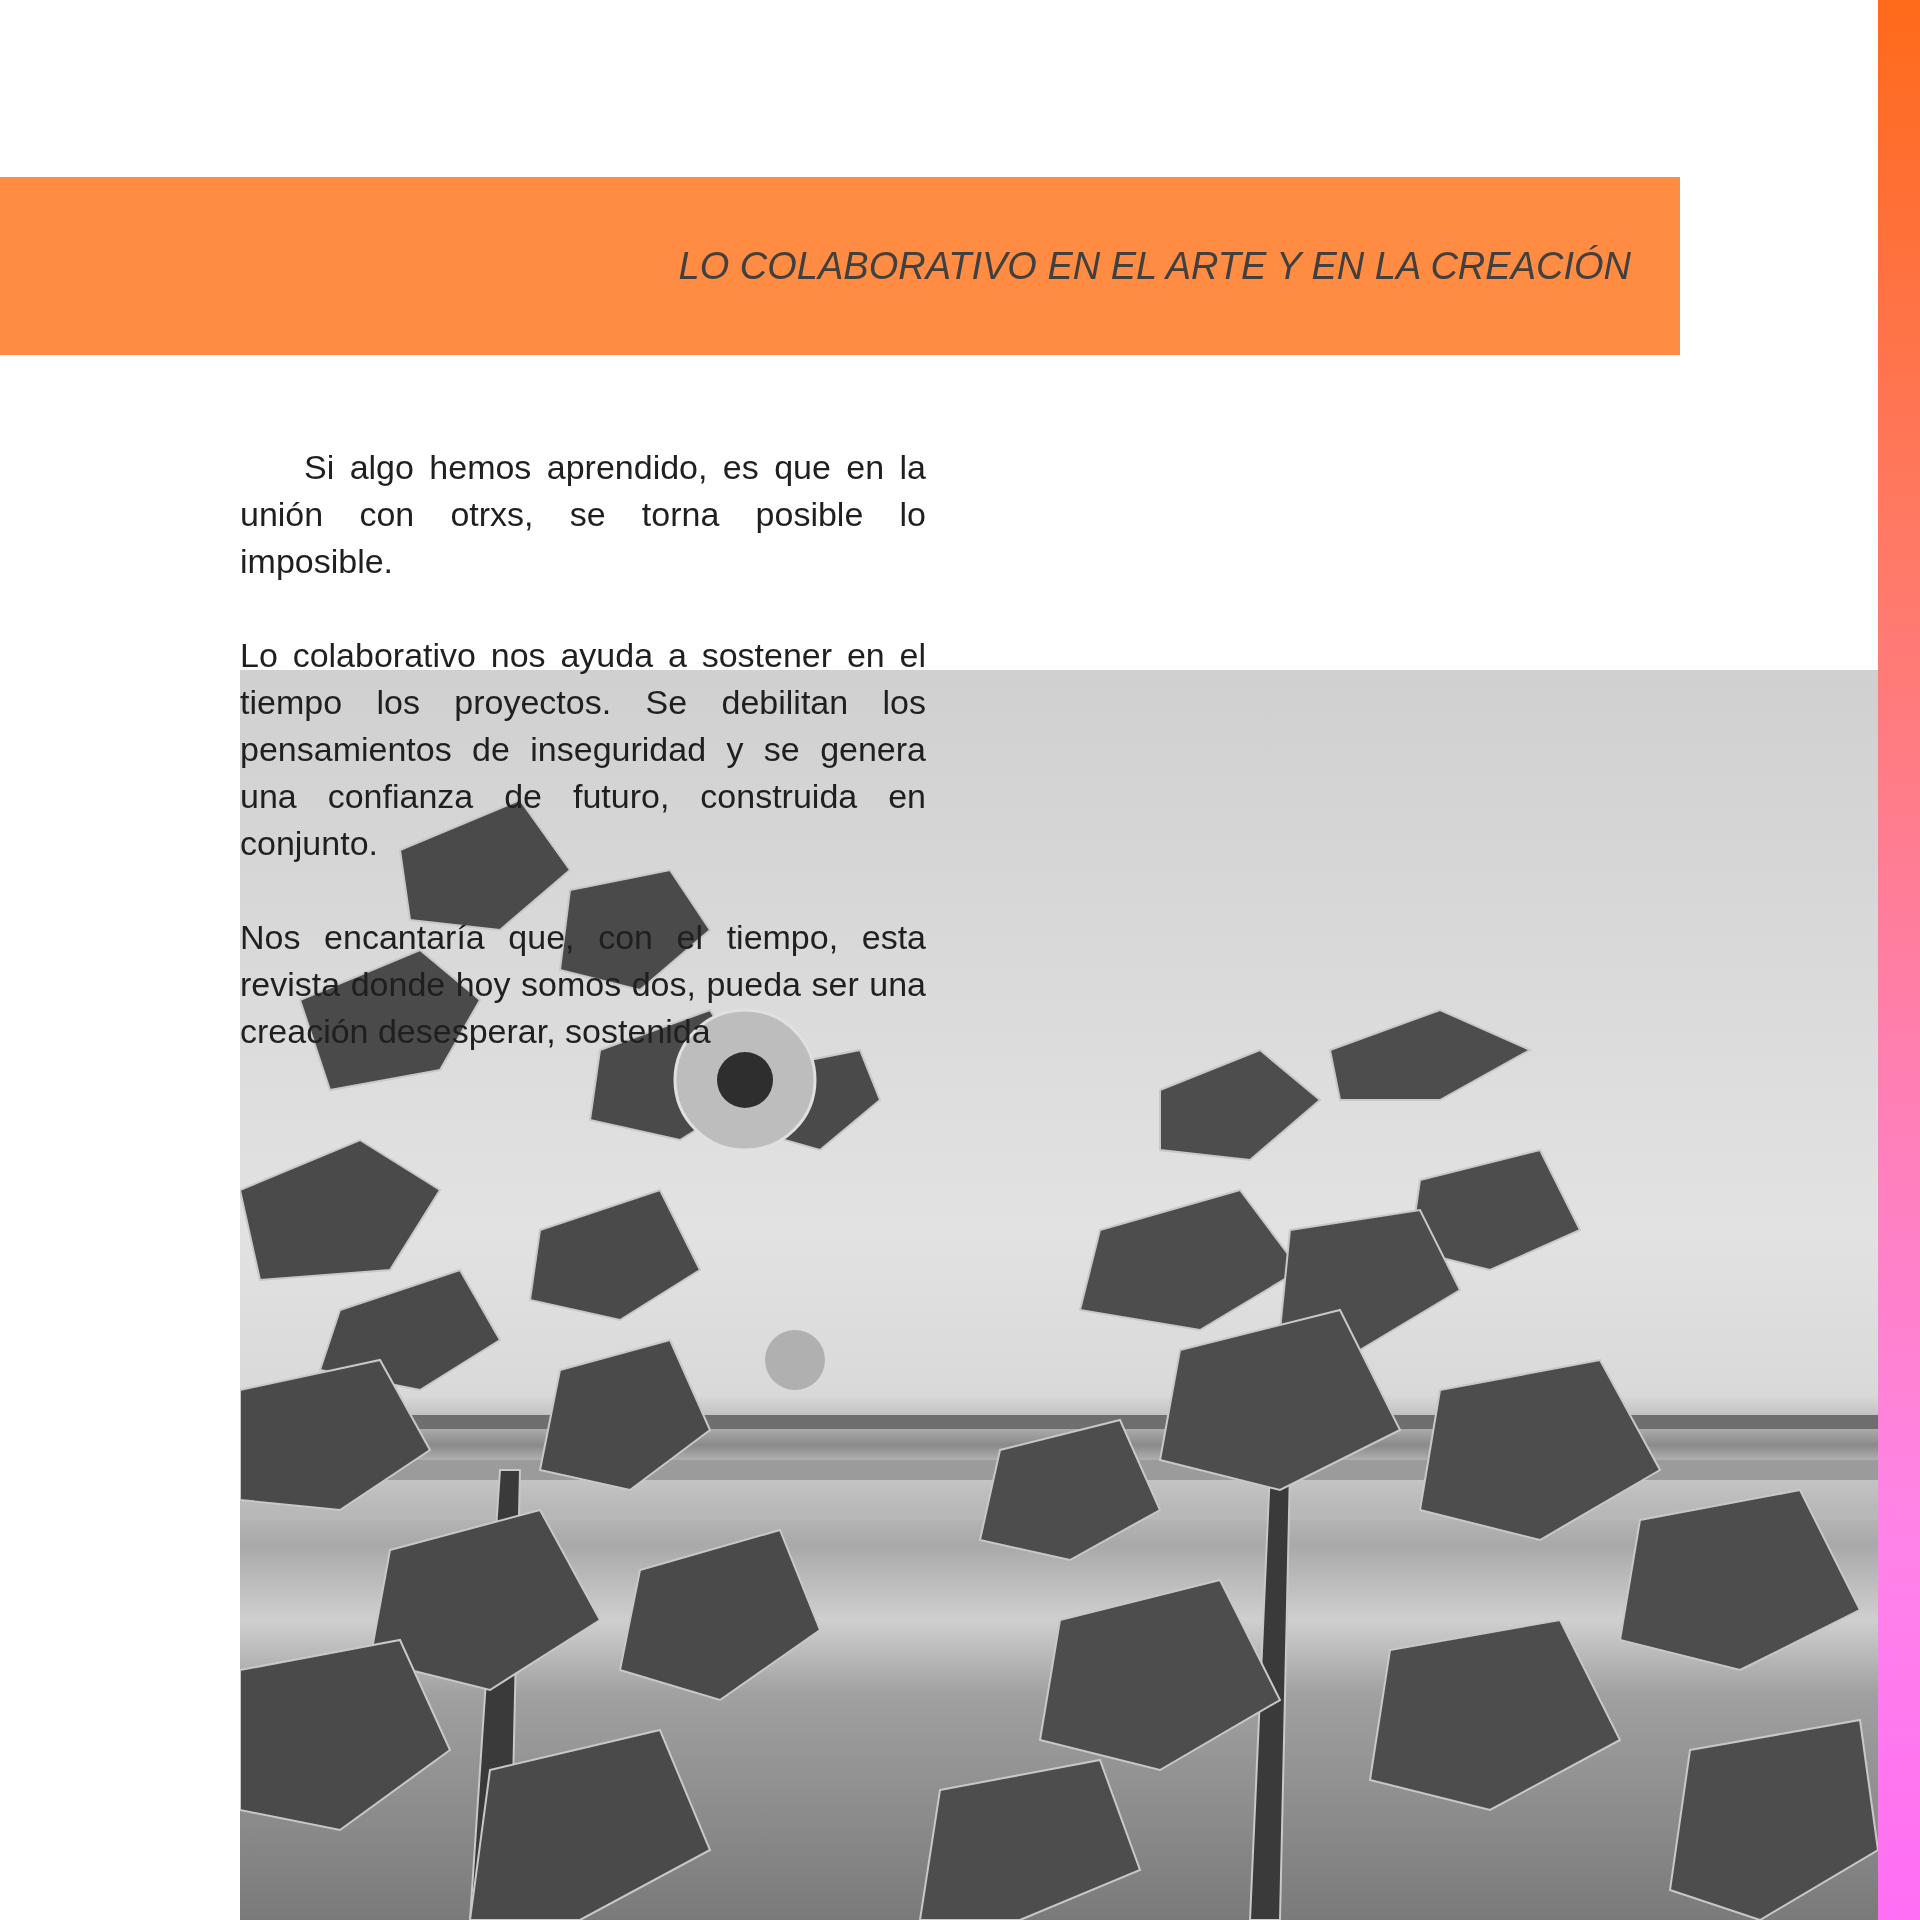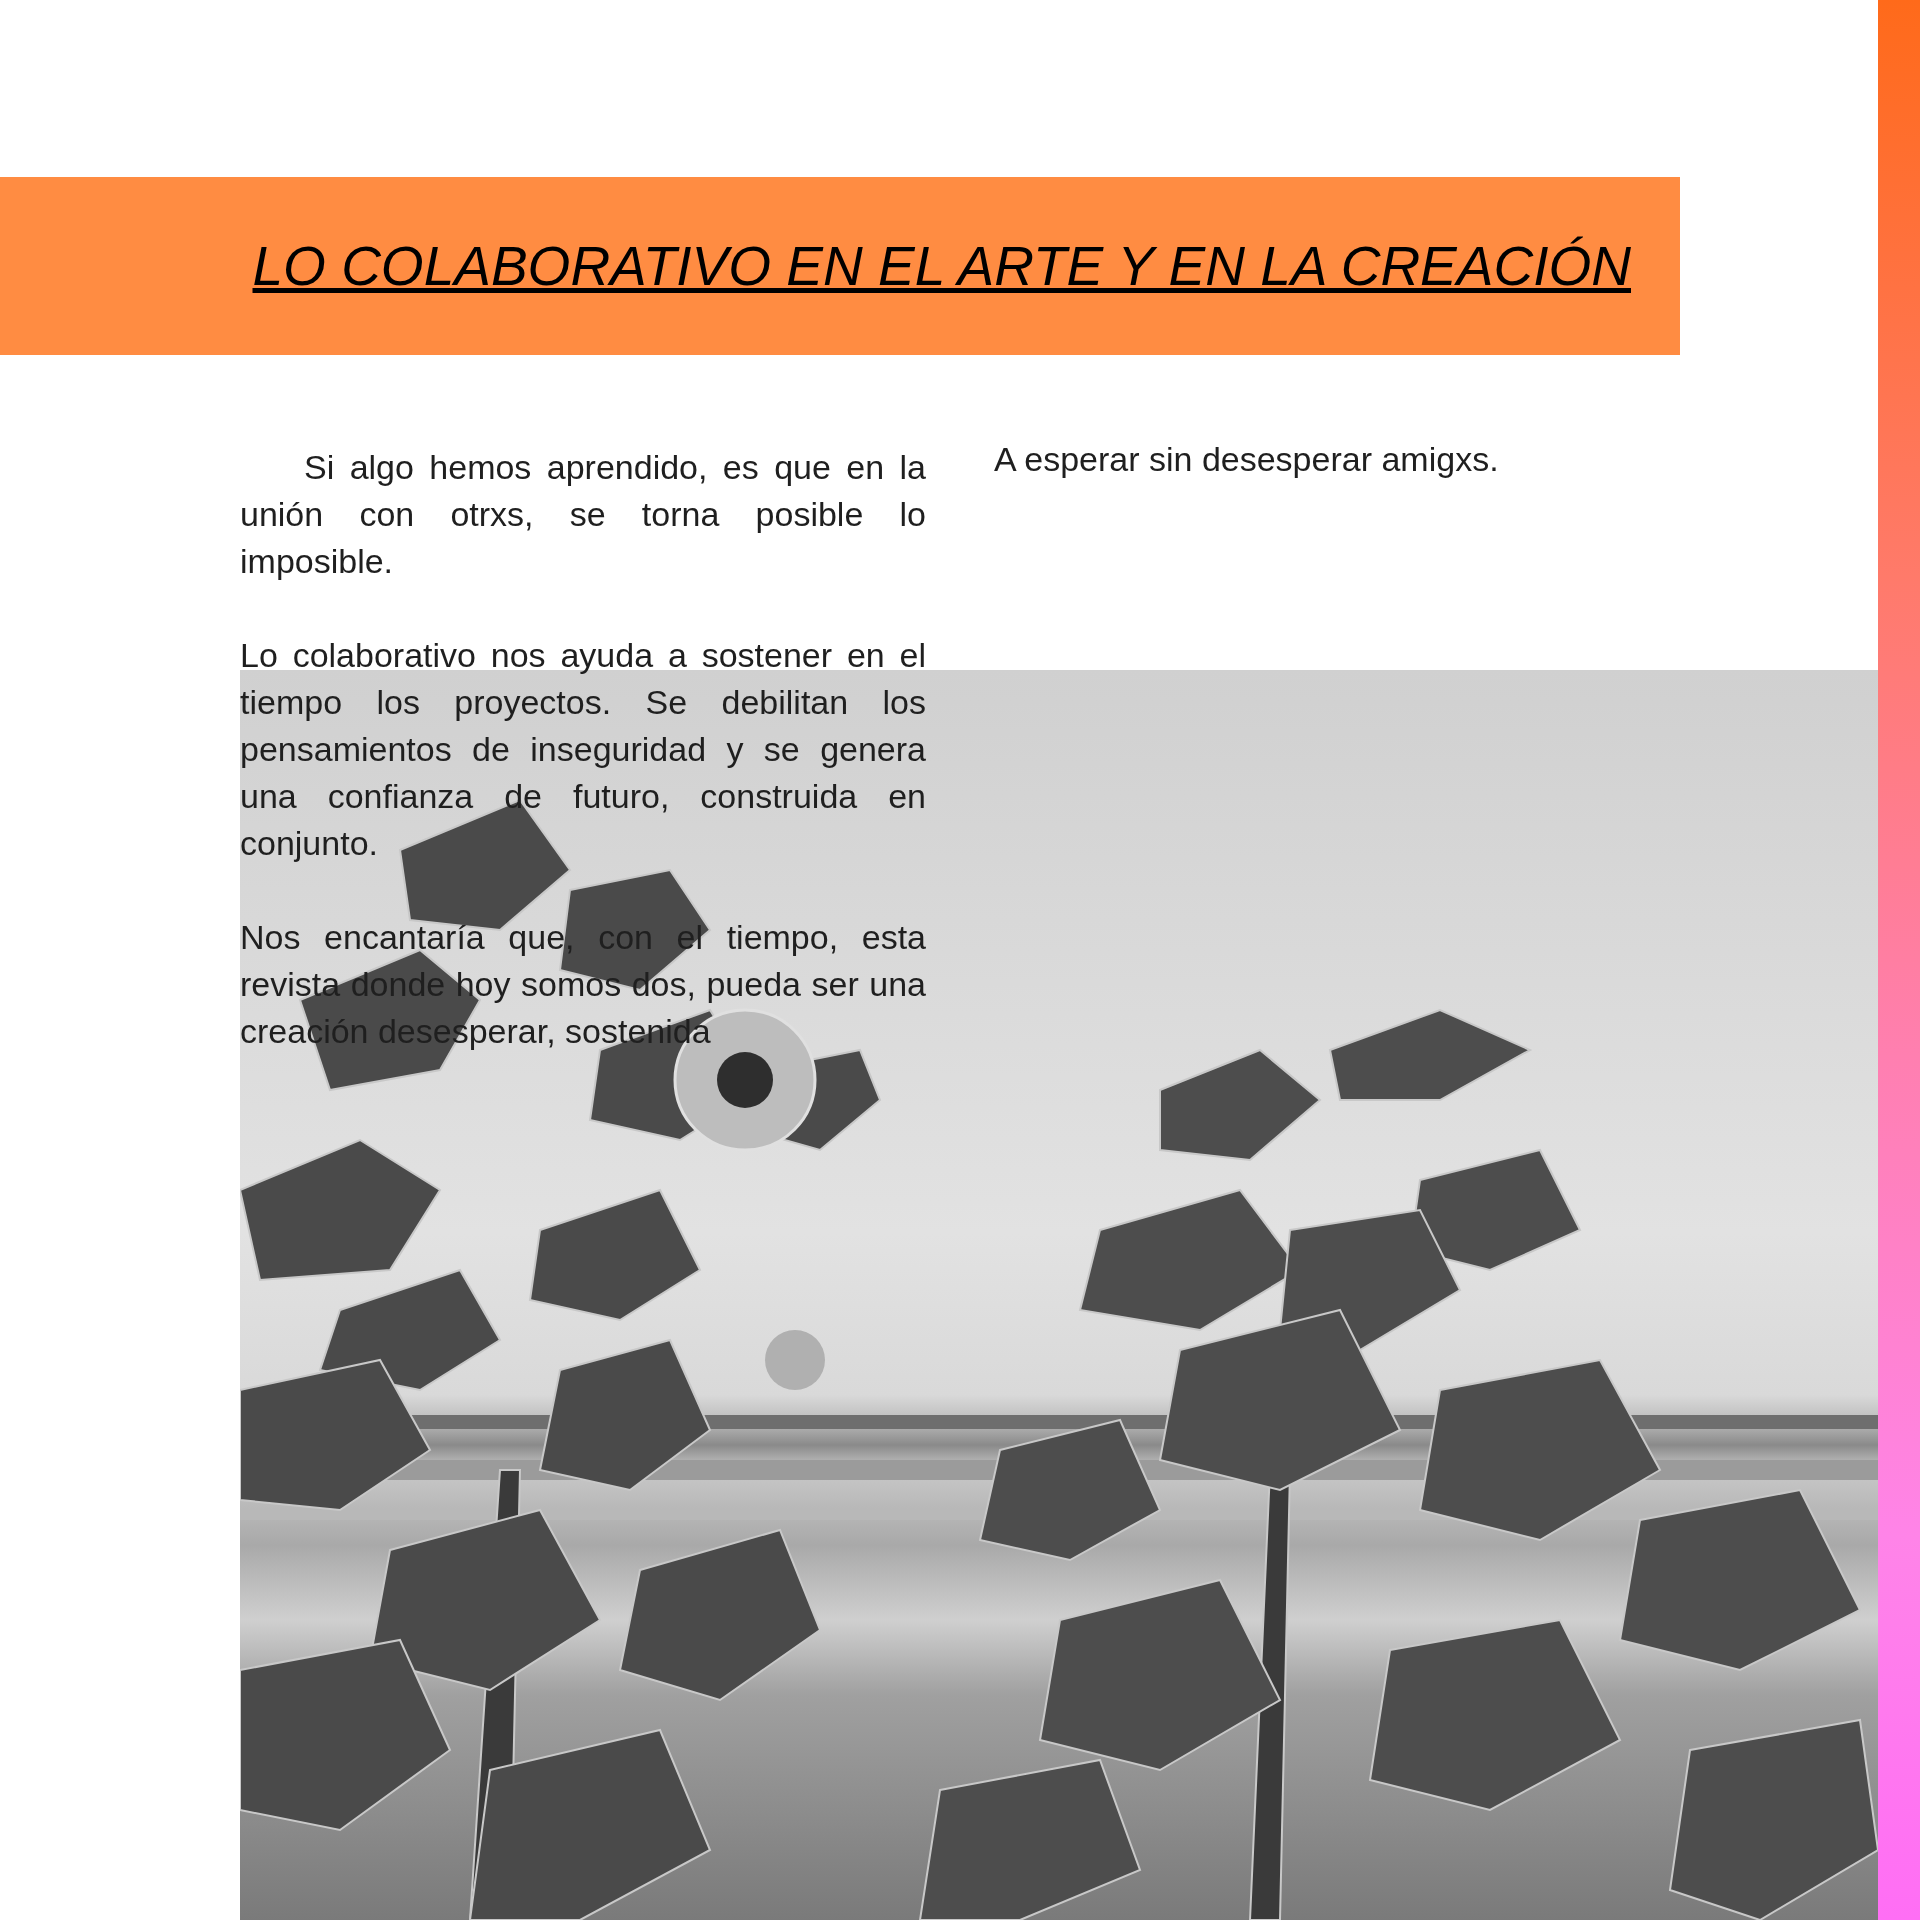--- a/index.html
+++ b/index.html
@@ -19,21 +19,21 @@
       background: linear-gradient(to bottom, #d0d0d0 0%, #dadada 25%, #e2e2e2 45%, #d9d9d9 58%, #bdbdbd 60%, #8a8a8a 62%, #c8c8c8 64%, #a9a9a9 70%, #cfcfcf 76%, #a0a0a0 82%, #7a7a7a 100%);
     }
     .photo svg { position: absolute; left: 0; top: 0; }
     .banner {
       position: absolute; left: 0; top: 177px; width: 1680px; height: 178px;
       background: #ff8c42;
     }
     .banner-title {
       position: absolute; right: 49px; top: 50%; transform: translateY(-50%);
       margin: 0; font-style: italic; font-weight: normal;
-      font-size: 55px; letter-spacing: 0px; color: #000000; white-space: nowrap; text-decoration: underline;
+      font-size: 38px; letter-spacing: 0px; color: #404040; white-space: nowrap;
     }
     .col {
       position: absolute; top: 436px; width: 686px;
       font-size: 34px; line-height: 47px; text-align: justify;
       color: #1f1f1f;
     }
     .col.left { left: 240px; margin-top: 8px; }
     .col.right { left: 994px; width: 686px; }
     .col p { margin: 0 0 47px 0; hyphens: auto; }
     .col p.indent { text-indent: 64px; }
@@ -96,14 +96,13 @@
   <h1 class="banner-title">LO COLABORATIVO EN EL ARTE Y EN LA CREACIÓN</h1>
 </div>
 
 <div class="col left">
   <p class="indent">Si algo hemos aprendido, es que en la unión con otrxs, se torna posible lo imposible.</p>
   <p>Lo colaborativo nos ayuda a sostener en el tiempo los proyectos. Se debilitan los pensamientos de inseguridad y se genera una confianza de futuro, construida en conjunto.</p>
   <p>Nos encantaría que, con el tiempo, esta revista donde hoy somos dos, pueda ser una creación desesperar, sostenida</p>
 </div>
 
 <div class="col right">
-  <p>A esperar sin desesperar amigxs.</p>
 </div>
 
 </body></html>

